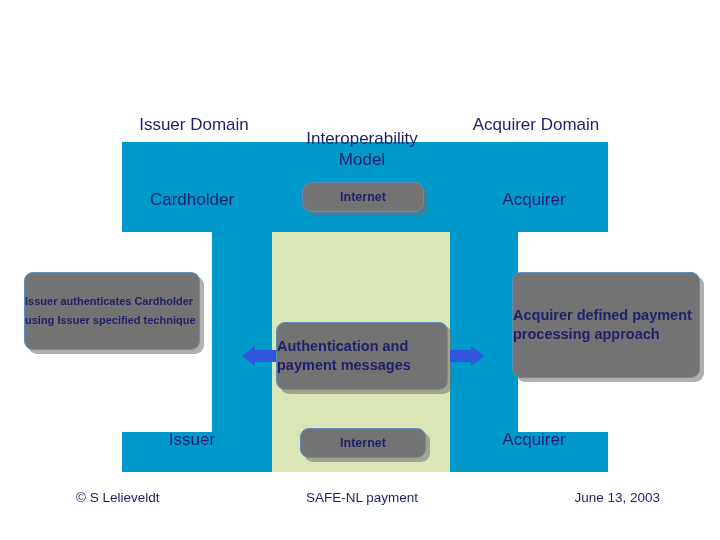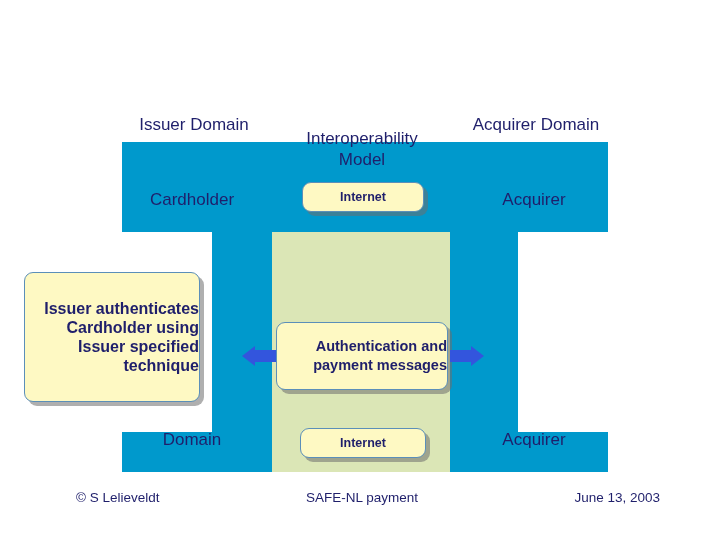--- a/index.html
+++ b/index.html
@@ -66,41 +66,41 @@
     color: #1f1f6b;
   }
   .lbl-cardholder { left: 122px; top: 190px; width: 140px; }
   .lbl-merchant   { left: 460px; top: 190px; width: 148px; }
   .lbl-issuer     { left: 122px; top: 430px; width: 140px; }
   .lbl-acquirer   { left: 460px; top: 430px; width: 148px; }
 
   
   .rbox {
     position: absolute;
-    background: #fef9c3;
+    background: #737373;
     border: 1px solid #5b8fb9;
     border-radius: 9px;
     box-shadow: 4px 4px 0 rgba(110,110,110,0.55);
     display: flex;
     align-items: center;
     justify-content: center;
-    text-align: right;
+    text-align: left;
     color: #1f1f6b;
     box-sizing: border-box;
   }
   .rbox-small {
     font-size: 12.5px;
     font-weight: bold;
   }
   .box-internet-top { left: 302px; top: 182px; width: 122px; height: 30px; }
   .box-internet-bot { left: 300px; top: 428px; width: 126px; height: 30px; }
 
   .box-issuer-auth {
-    left: 24px; top: 272px; width: 176px; height: 130px;
-    font-size: 16px; font-weight: bold; line-height: 19px;
+    left: 24px; top: 272px; width: 176px; height: 78px;
+    font-size: 11px; font-weight: bold; line-height: 19px;
   }
   .box-auth-msgs {
     left: 276px; top: 322px; width: 172px; height: 68px;
     font-size: 14.5px; font-weight: bold; line-height: 19px;
   }
   .box-acq-approach {
     left: 512px; top: 272px; width: 188px; height: 106px;
     font-size: 14.5px; font-weight: bold; line-height: 19px;
   }
 
@@ -149,28 +149,29 @@
   <div class="col-head head-issuer">Issuer Domain</div>
   <div class="col-head head-interop">
     <div>Interoperability</div>
     <div>Model</div>
   </div>
   <div class="col-head head-acquirer">Acquirer Domain</div>
 
   <div class="band-label lbl-cardholder">Cardholder</div>
   <div class="band-label lbl-merchant">Acquirer</div>
 
-  <div class="band-label lbl-issuer">Domain</div>
+  <div class="band-label lbl-issuer">Issuer</div>
   <div class="band-label lbl-acquirer">Acquirer</div>
 
   <div class="rbox rbox-small box-internet-top">Internet</div>
   <div class="rbox rbox-small box-internet-bot">Internet</div>
 
   <div class="rbox box-issuer-auth">Issuer authenticates Cardholder using Issuer specified technique</div>
   <div class="rbox box-auth-msgs">Authentication and payment messages</div>
+  <div class="rbox box-acq-approach">Acquirer defined payment processing approach</div>
 
   <div class="arrow arrow-left-shaft"></div>
   <div class="arrow-head head-left"></div>
   <div class="arrow arrow-right-shaft"></div>
   <div class="arrow-head head-right"></div>
 
   <div class="footer-item foot-left">© S Lelieveldt</div>
   <div class="footer-item foot-center">SAFE-NL payment</div>
   <div class="footer-item foot-right">June 13, 2003</div>
 

